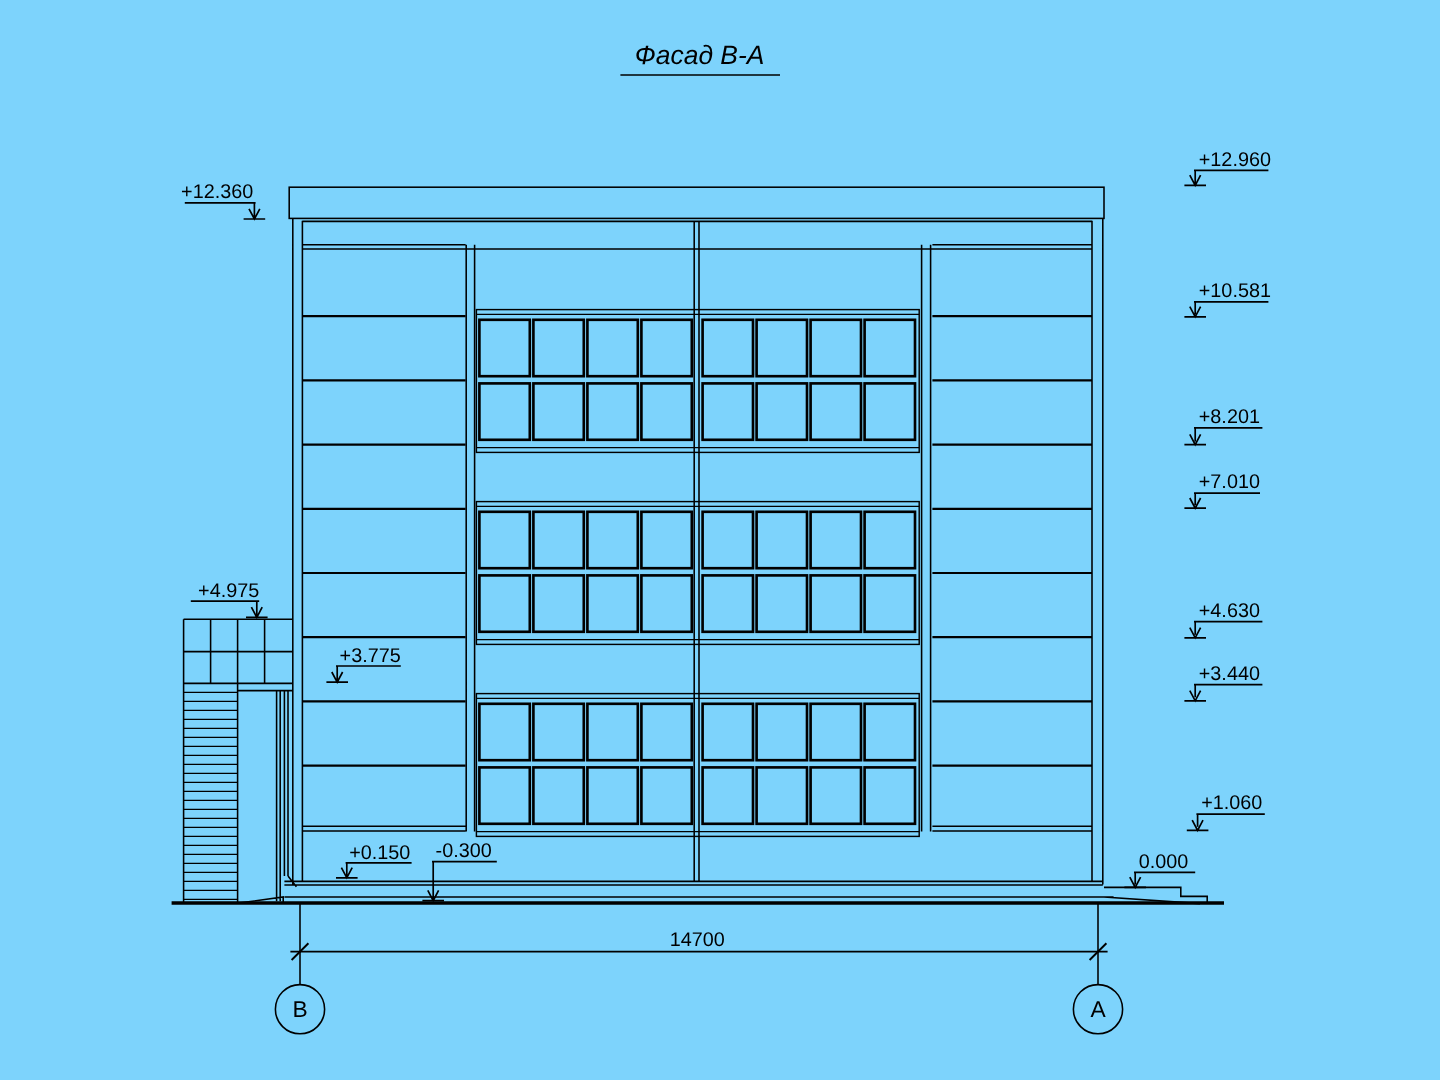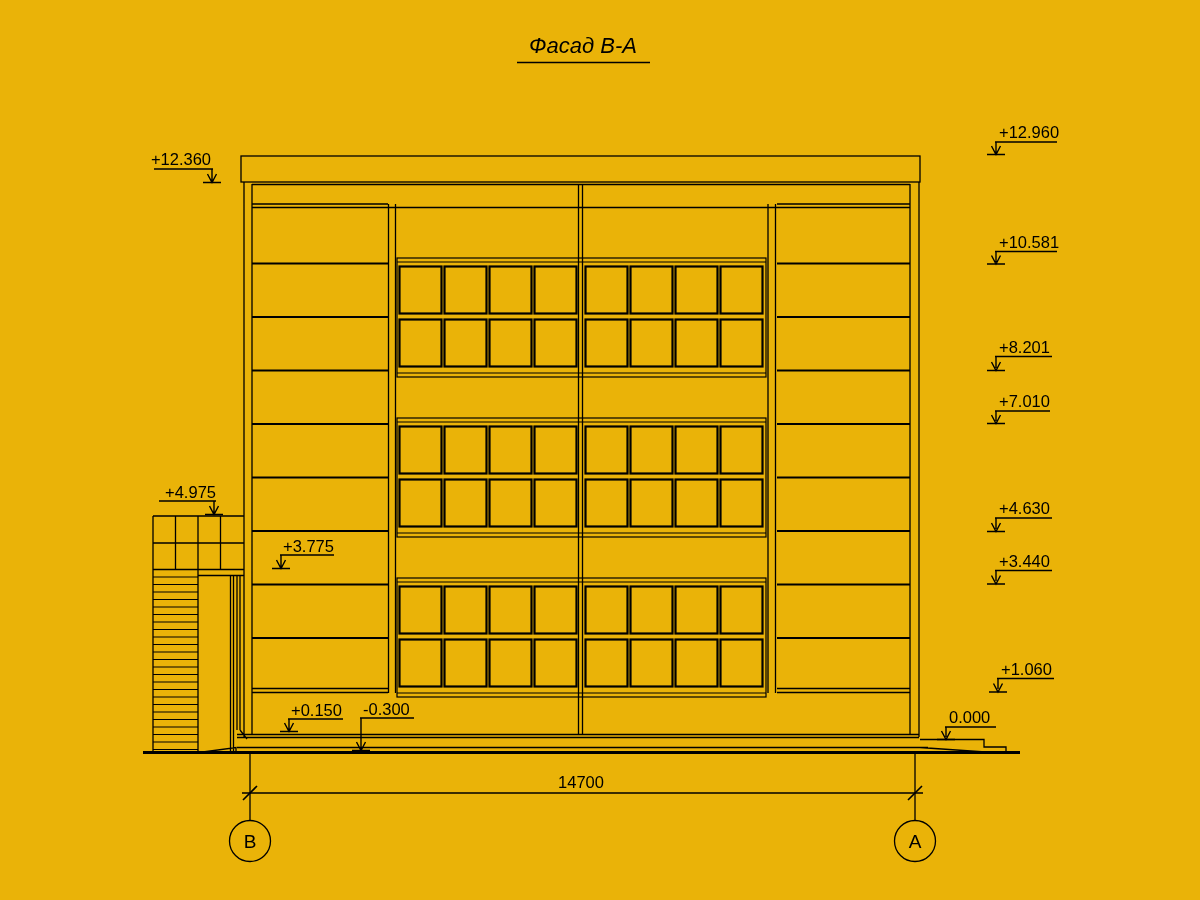--- a/index.html
+++ b/index.html
@@ -1,16 +1,16 @@
 <!DOCTYPE html>
 <html><head>
 <meta charset="utf-8">
 <style>
   html,body{margin:0;padding:0;background:#ffffff;}
-  #stage{position:relative;width:1200px;height:900px;background:#eab308;overflow:hidden;}
+  #stage{position:relative;width:1200px;height:900px;background:#7dd3fc;overflow:hidden;}
   svg{position:absolute;left:0;top:0;}
   svg text{font-family:"Liberation Sans","DejaVu Sans",sans-serif;fill:#000;}
   .lbl{font-size:16.5px;}
   .ttl{font-size:22px;font-style:italic;}
   .dim{font-size:16.5px;}
   .axl{font-size:19px;}
   .ln{fill:none;stroke:#000;stroke-width:1.3;}
   .thin{fill:none;stroke:#000;stroke-width:1;}
   .joint{fill:none;stroke:#000;stroke-width:1.8;}
   .mk{fill:none;stroke:#000;stroke-width:1.4;}

